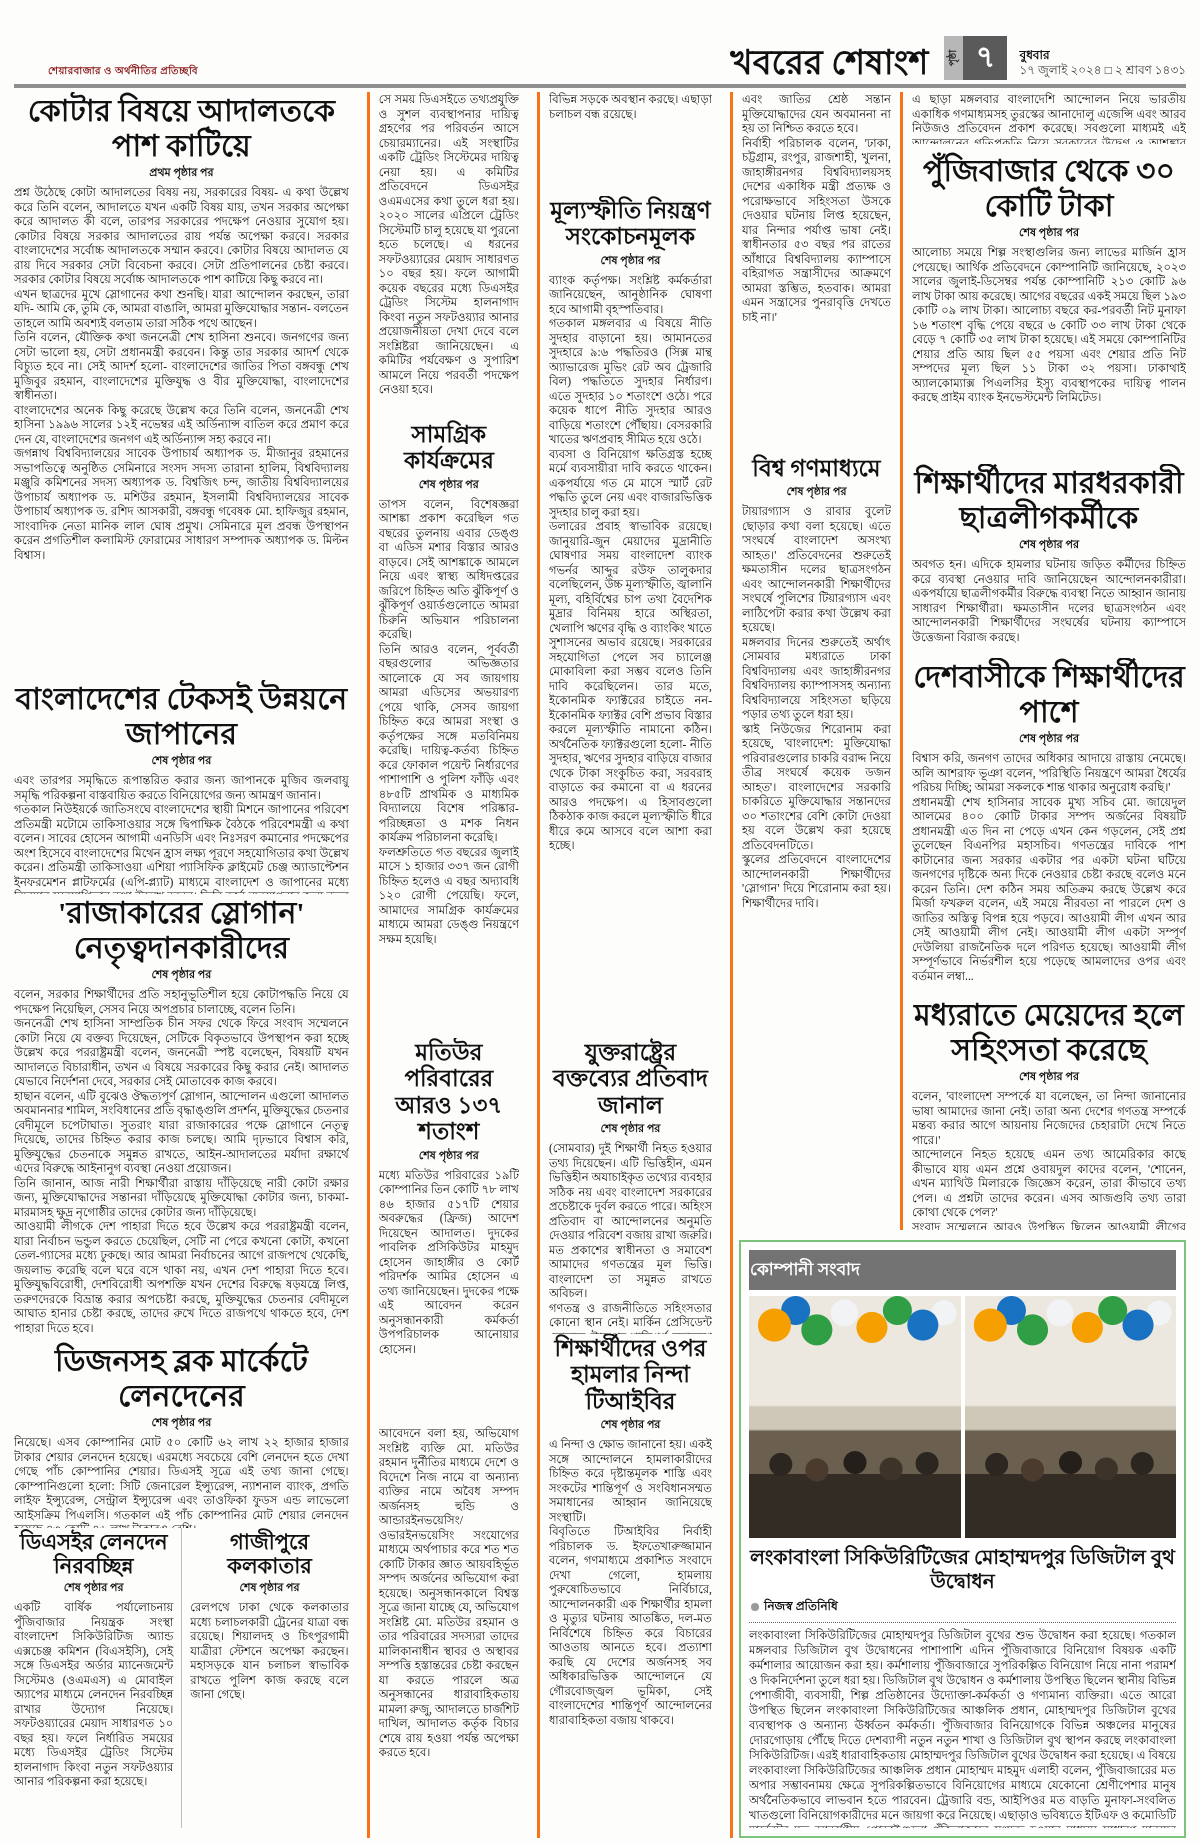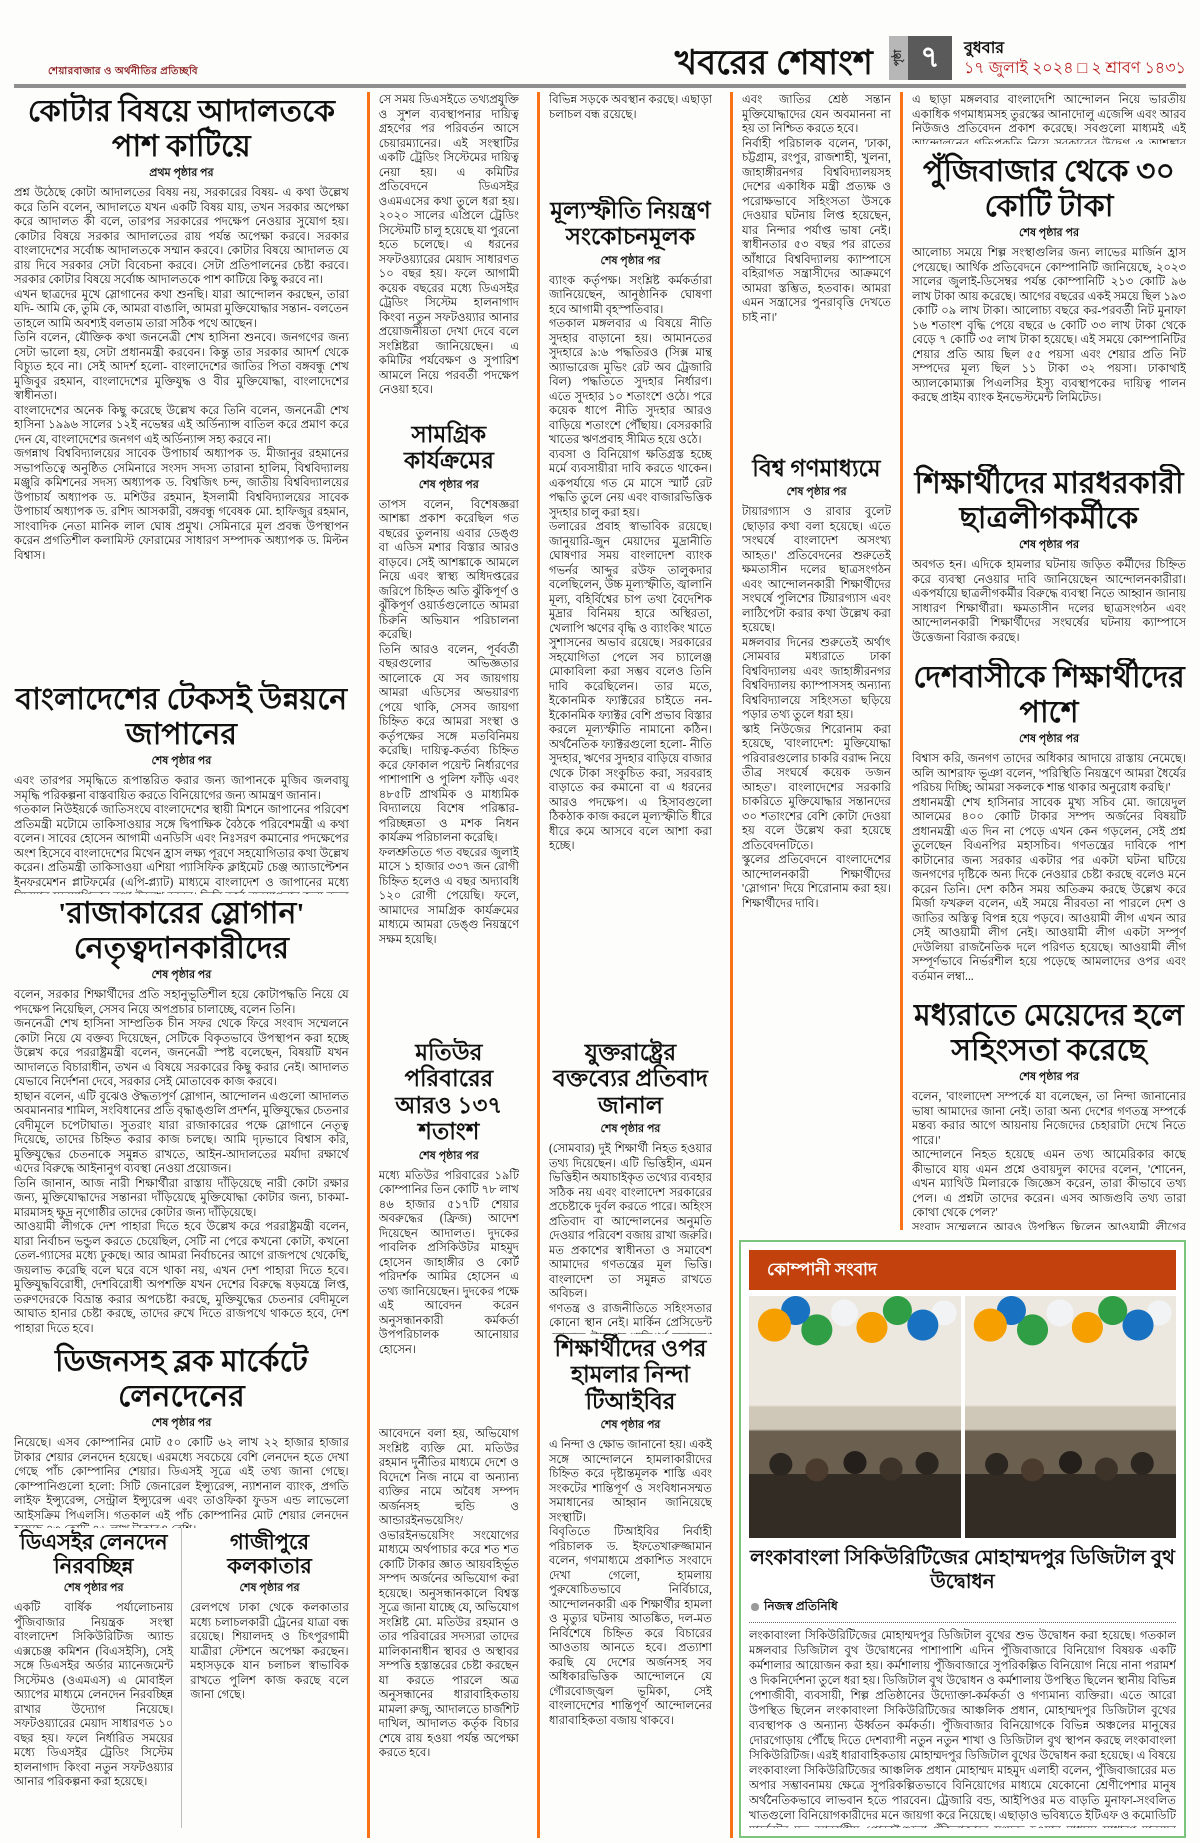--- a/index.html
+++ b/index.html
@@ -15,22 +15,22 @@
   .logo-title{font-size:40px;font-weight:bold;line-height:1;letter-spacing:1px;}
   .mast-spacer{flex:1;}
   .section-title{font-size:34px;font-weight:bold;line-height:1;margin-right:16px;white-space:nowrap;}
   .page-badges{display:flex;align-items:stretch;height:44px;margin-right:12px;}
   .badge-label{writing-mode:vertical-rl;transform:rotate(180deg);background:#b7b7b7;color:#222;
                font-size:10px;font-weight:bold;display:flex;align-items:center;justify-content:center;
                padding:2px 1px;font-family:"Liberation Sans",sans-serif;}
   .badge-num{background:#5a5a5a;color:#fff;font-size:30px;font-weight:bold;width:44px;
              display:flex;align-items:center;justify-content:center;}
   .date-block{display:flex;flex-direction:column;justify-content:flex-end;line-height:1.25;padding-bottom:2px;}
-  .date-day{font-size:16px;font-weight:bold;}
-  .date-full{font-size:16px;color:#b91c1c;}
+  .date-day{font-size:12px;font-weight:bold;}
+  .date-full{font-size:12px;color:#404040;}
   .mast-rule{position:absolute;left:14px;right:14px;bottom:0;height:4px;background:#8f8f8f;}
   
   .columns{display:flex;height:1750px;padding:4px 14px 0 14px;box-sizing:border-box;gap:9px;}
   .track{box-sizing:border-box;overflow:hidden;}
   .track + .track, .right-region{border-left:3px solid #f97316;}
   .track-a{width:360px;padding-right:9px;}
   .track-b{width:168px;padding:0 9px;}
   .track-c{width:192px;padding:0 9px;}
   .right-region{width:456px;display:flex;flex-direction:column;box-sizing:border-box;}
   .right-top{display:flex;height:1138px;overflow:hidden;}
@@ -44,22 +44,22 @@
   .continued{font-size:11px;font-weight:bold;text-align:center;margin:1px 0 2px 0;}
   .body{font-size:11.5px;line-height:14.5px;text-align:justify;margin:0;white-space:pre-line;}
   .split-row{display:flex;height:300px;overflow:hidden;}
   .split-col{width:50%;box-sizing:border-box;overflow:hidden;}
   .split-col + .split-col{border-left:1px solid #bdbdbd;padding-left:8px;}
   .split-col:first-child{padding-right:8px;}
   .split-col .headline{font-size:21px;}
   
   .company-box{margin-top:10px;margin-left:6px;border:2px solid #7cc47c;background:#fff;
                padding:8px;box-sizing:border-box;height:598px;display:flex;flex-direction:column;overflow:hidden;}
-  .company-banner{background:#c2410c;color:#fff;font-family:"Liberation Sans",sans-serif;
-                  font-weight:bold;font-size:17px;padding:6px 18px;}
+  .company-banner{background:#737373;color:#fff;font-family:"Liberation Sans",sans-serif;
+                  font-weight:bold;font-size:17px;padding:6px 1px;}
   .photo-row{display:flex;gap:4px;margin-top:6px;height:272px;}
   .photo{flex:1;position:relative;overflow:hidden;background:
       radial-gradient(circle at 12% 12%,#f59f00 0 16px,transparent 17px),
       radial-gradient(circle at 22% 6%,#1971c2 0 14px,transparent 15px),
       radial-gradient(circle at 32% 14%,#2f9e44 0 15px,transparent 16px),
       radial-gradient(circle at 45% 7%,#f1f3f5 0 13px,transparent 14px),
       radial-gradient(circle at 58% 13%,#f59f00 0 15px,transparent 16px),
       radial-gradient(circle at 70% 6%,#2f9e44 0 14px,transparent 15px),
       radial-gradient(circle at 82% 12%,#1971c2 0 15px,transparent 16px),
       radial-gradient(circle at 92% 7%,#f1f3f5 0 12px,transparent 13px),

